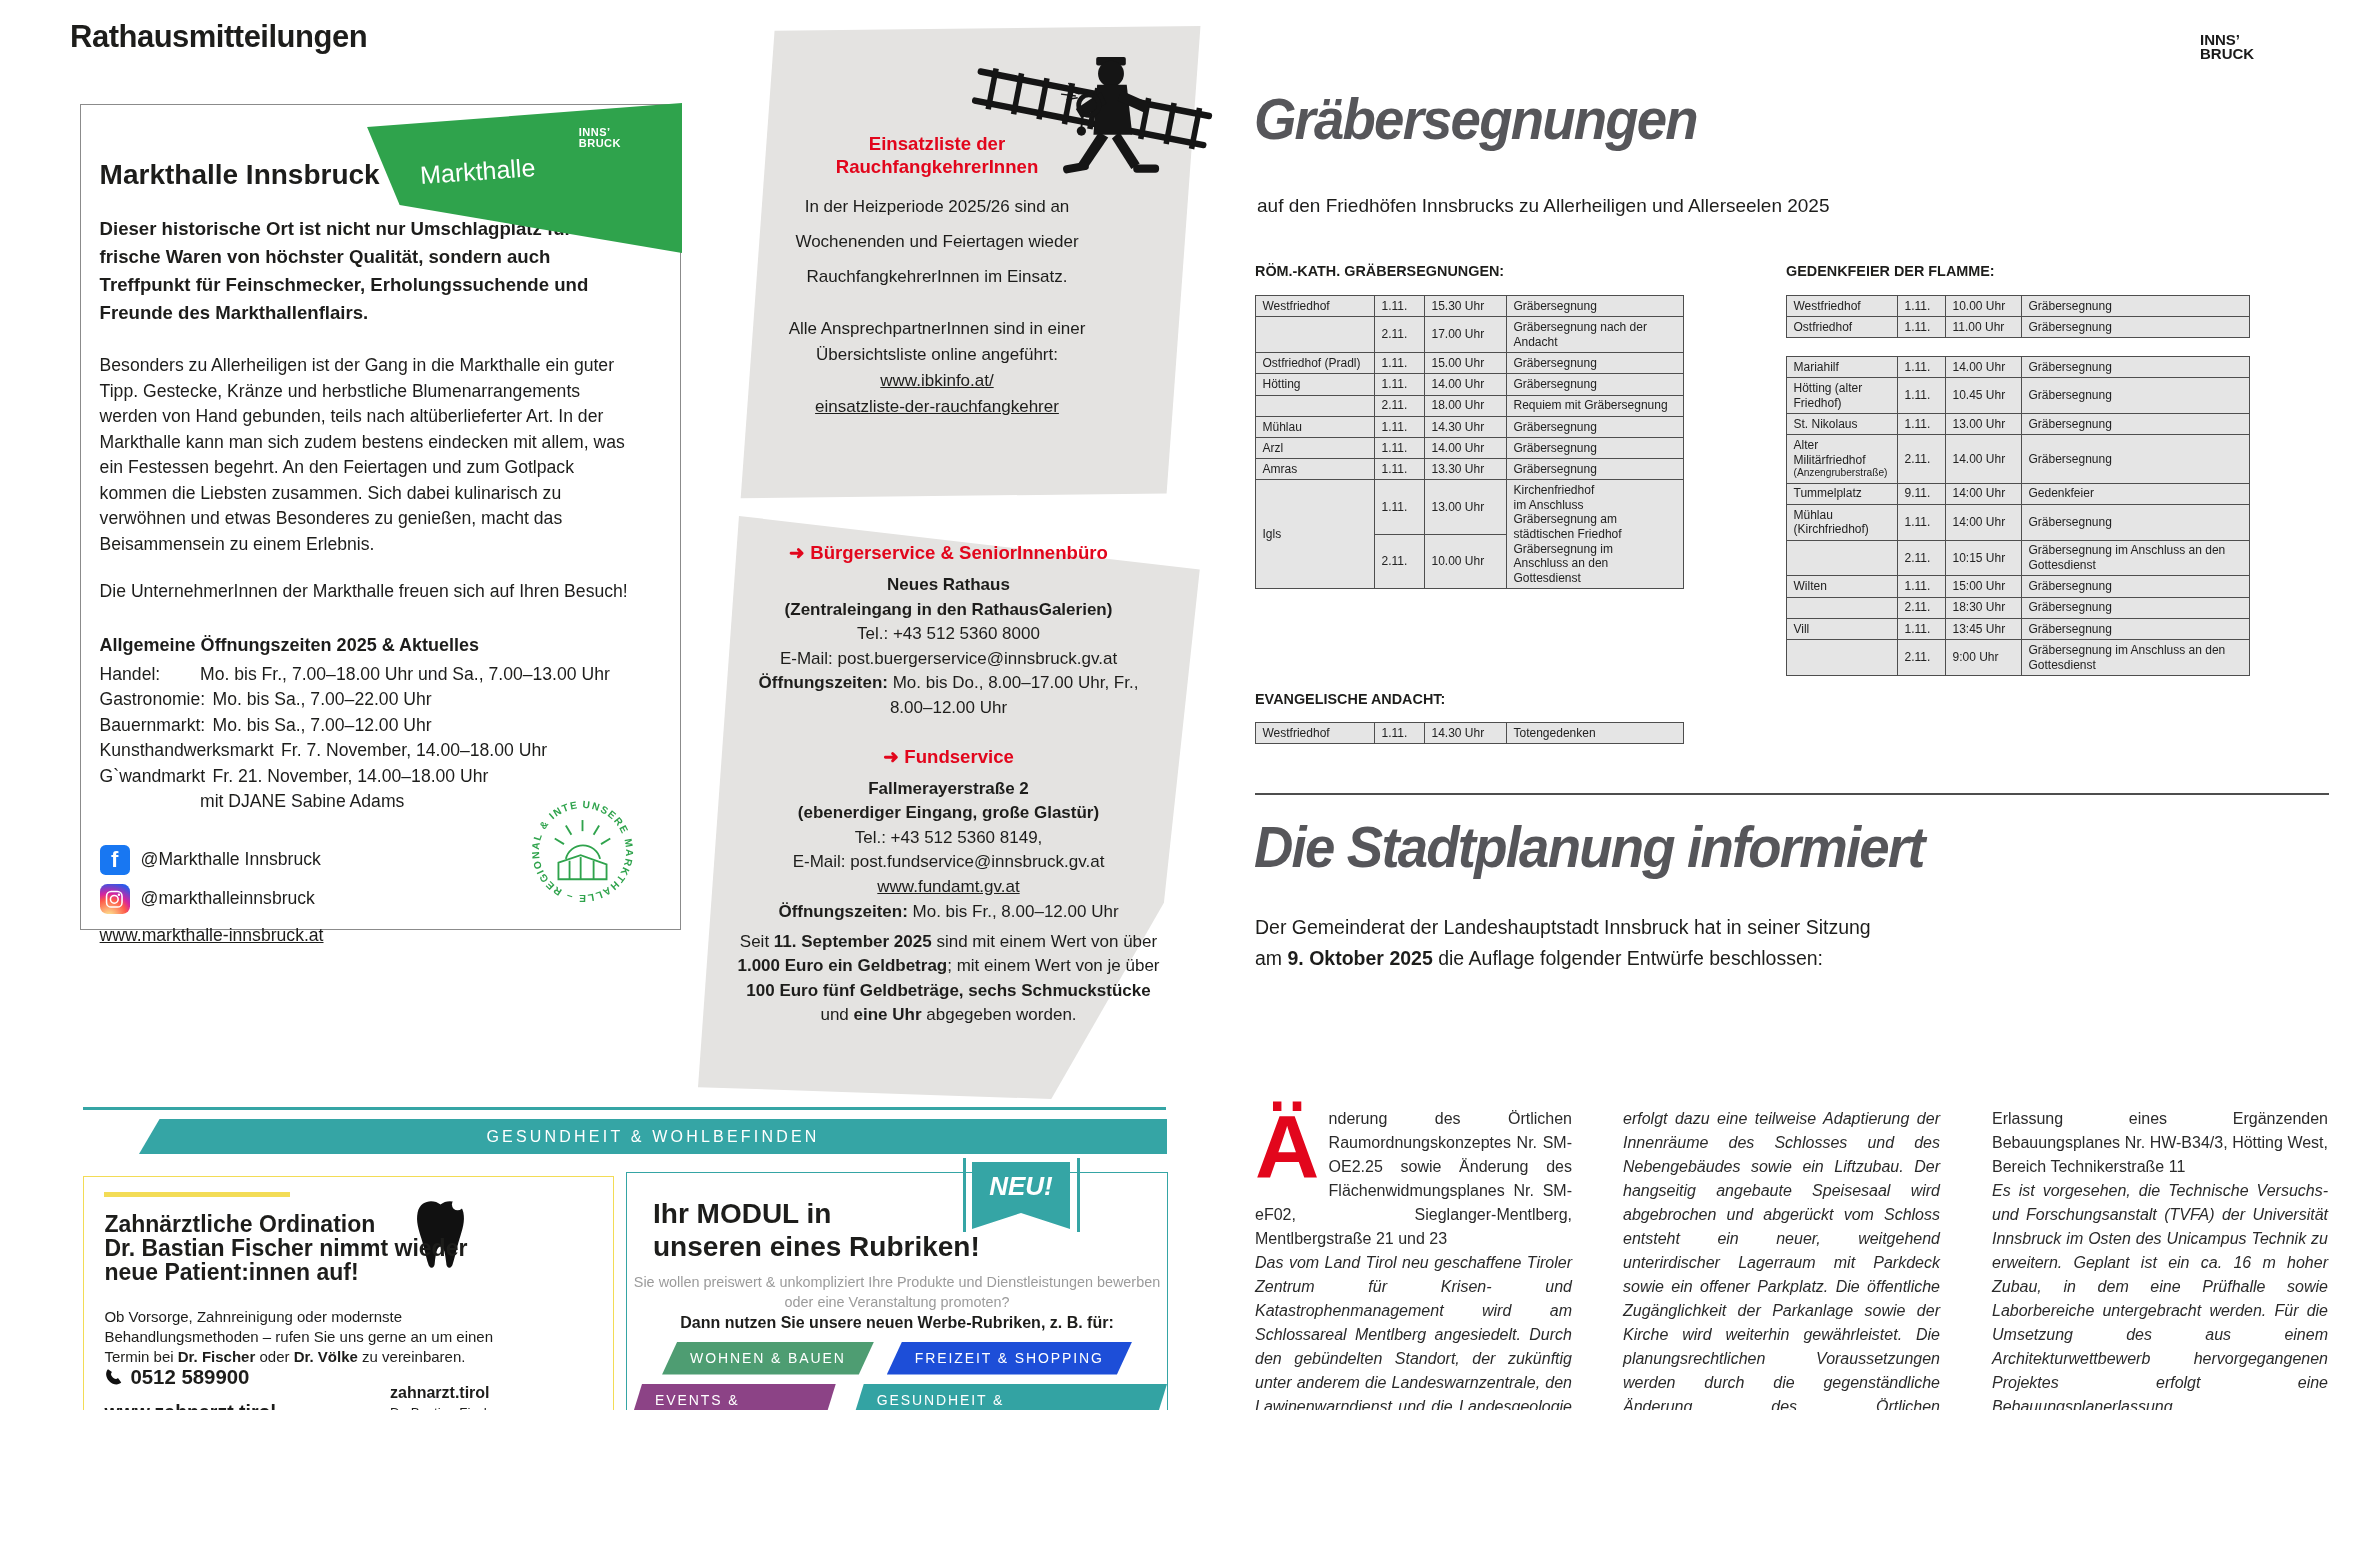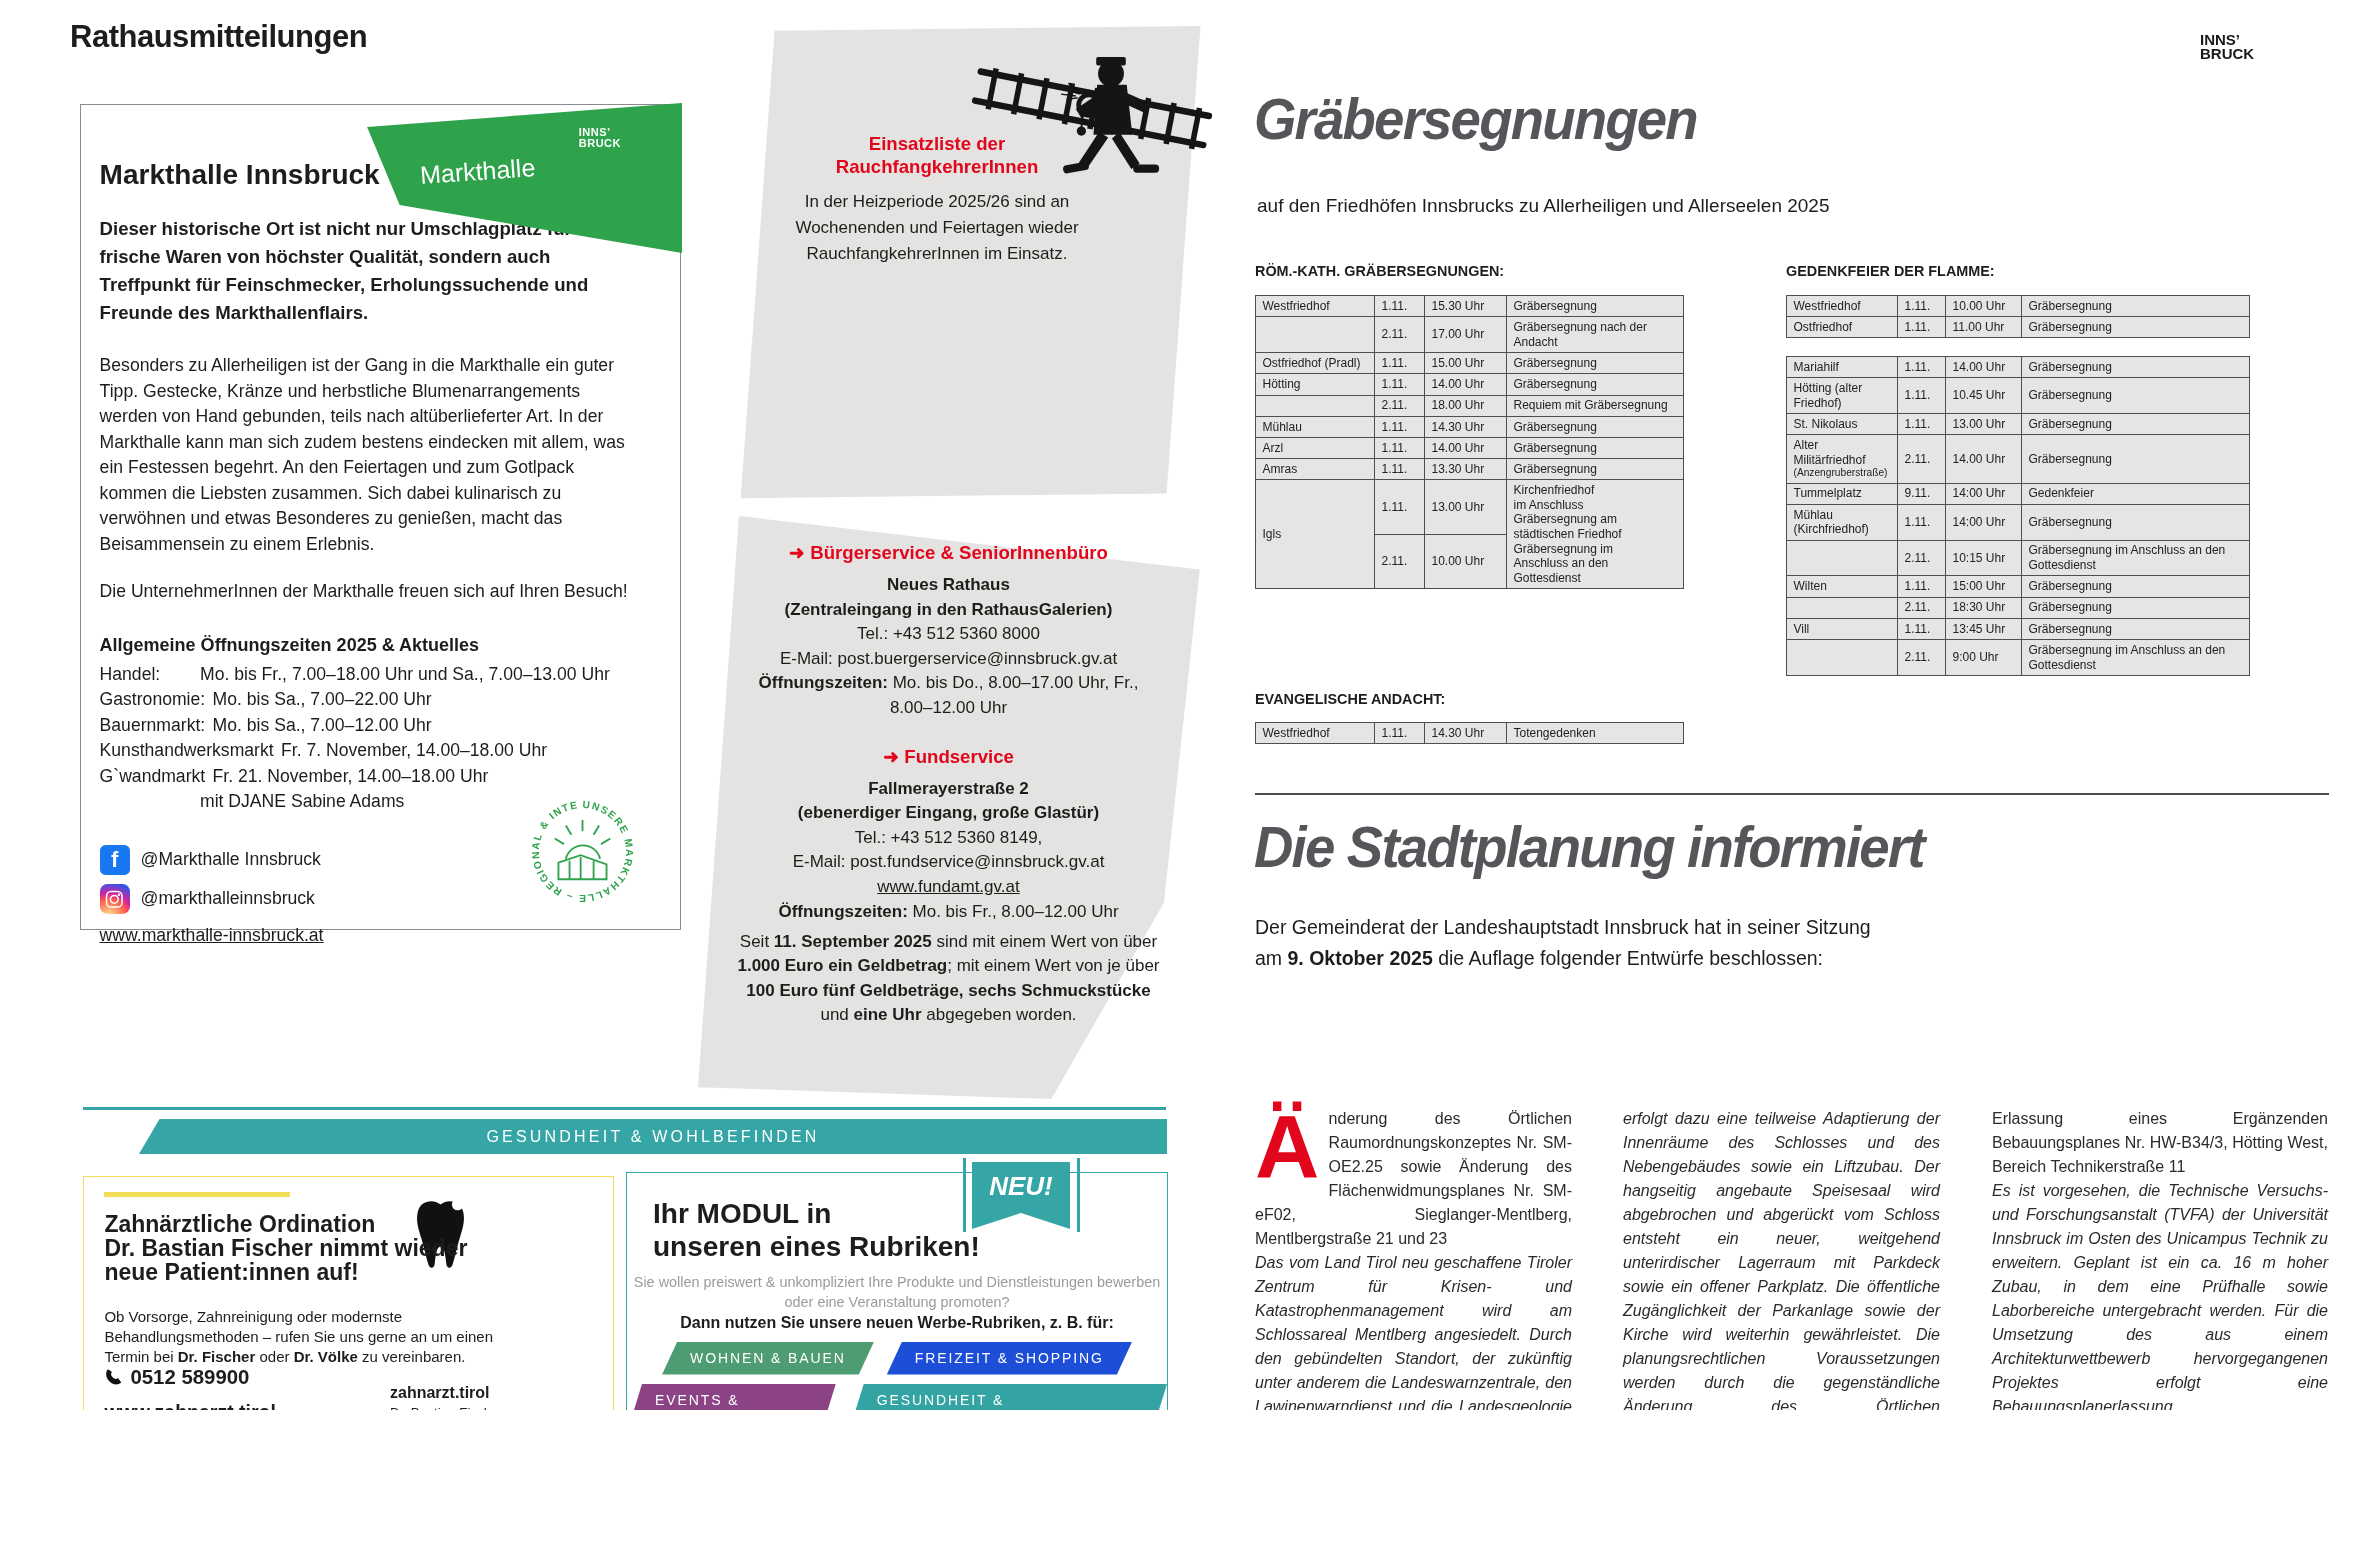--- a/index.html
+++ b/index.html
@@ -34,21 +34,21 @@
   .mk-social{margin-top:30px;}
   .mk-web{margin-top:11px;font-size:17.6px;text-decoration:underline;color:#1d1d1b;display:inline-block;}
   .mk-stamp{position:absolute;right:22px;bottom:22px;}
 
   .panel{background:#e4e3e1;}
   .panel1{left:731px;top:26px;width:484px;height:477px;clip-path:polygon(9% 1%,97% 0,90% 98%,2% 99%);}
   .panel2{left:698px;top:510px;width:512px;height:595px;clip-path:polygon(8% 1%,98% 10%,91% 66%,69% 99%,0 97%);}
   .sweep-svg{left:972px;top:46px;}
   .p1-content{left:742px;top:132px;width:390px;text-align:center;}
   .p1-title{color:#e2061c;font-size:18.6px;font-weight:bold;line-height:23px;}
-  .p1-body{font-size:17px;line-height:26px;margin:11px auto 0;width:325px;}
+  .p1-body{font-size:17px;line-height:35px;margin:11px auto 0;width:325px;}
   .p1-more{font-size:17px;line-height:26px;margin:22px auto 0;width:352px;}
   .ulink{text-decoration:underline;color:#1d1d1b;}
   .p2-content{left:735px;top:541px;width:427px;text-align:center;font-size:17px;line-height:24.6px;}
   .svc-title{color:#e2061c;font-size:18.6px;font-weight:bold;margin-bottom:7.4px;}
   .svc-title .arr{margin-right:5.6px;}
   .b{font-weight:bold;}
   .svc-gap{height:24px;}
   .p2-notice{margin-top:5.6px;}
 
   .teal-rule{left:83px;top:1107px;width:1083px;height:2.8px;background:#35a5a5;}
@@ -235,20 +235,21 @@
       </g>
     </g>
   </svg>
 
   <div class="abs p1-content">
     <div class="p1-title">
       <div>Einsatzliste der</div>
       <div>RauchfangkehrerInnen</div>
     </div>
     <p class="p1-body">In der Heizperiode 2025/26 sind an Wochenenden und Feiertagen wieder RauchfangkehrerInnen im Einsatz.</p>
+    <p class="p1-more"><span>Alle AnsprechpartnerInnen sind in einer Übersichtsliste online angeführt: </span><span class="ulink"><span>www.ibkinfo.at/</span><br><span>einsatzliste-der-rauchfangkehrer</span></span></p>
   </div>
 
   <div class="abs p2-content">
     <div class="svc-title"><span class="arr">➜</span><span>Bürgerservice &amp; SeniorInnenbüro</span></div>
     <div class="b">Neues Rathaus</div>
     <div class="b">(Zentraleingang in den RathausGalerien)</div>
     <div>Tel.: +43 512 5360 8000</div>
     <div>E-Mail: post.buergerservice@innsbruck.gv.at</div>
     <div><span class="b">Öffnungszeiten:</span><span> Mo. bis Do., 8.00–17.00 Uhr, Fr., 8.00–12.00 Uhr</span></div>
     <div class="svc-gap"></div>

